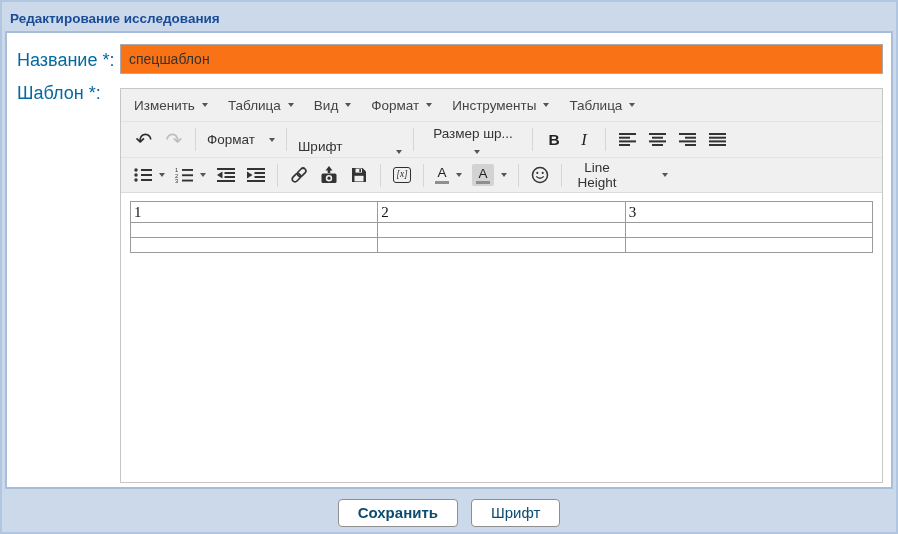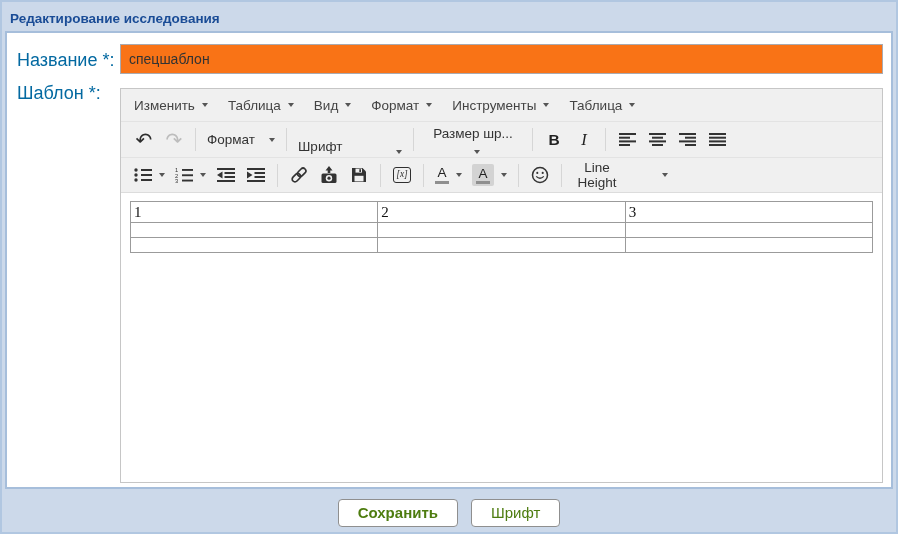--- a/index.html
+++ b/index.html
@@ -72,21 +72,21 @@
   table.ct { width:100%; border-collapse:collapse; table-layout:fixed;
              font-family:"Liberation Serif",serif; font-size:15px; color:#111; }
   .ct td { border:1px solid #9b9b9b; padding:0 3px; vertical-align:top; line-height:1.35; }
   .ct tr.r-first td { height:21px; }
   .ct tr.r-empty td { height:15px; }
 
   
   .footer { position:absolute; left:0; top:487px; width:100%; height:47px;
             display:flex; align-items:center; justify-content:center; gap:13px; }
   .btn { height:28px; padding:0 19px; background:#fff; border:1px solid #8f8f8f; border-radius:4px;
-         font-family:inherit; font-size:15px; color:#4d7c0f; cursor:pointer; }
+         font-family:inherit; font-size:15px; color:#0c4a6e; cursor:pointer; }
   .btn-save { font-weight:bold; }
 </style>
 </head>
 <body>
 
 <div class="page">
 
   <div class="dialog-header">
     <span class="dialog-title">Редактирование исследования</span>
   </div>

